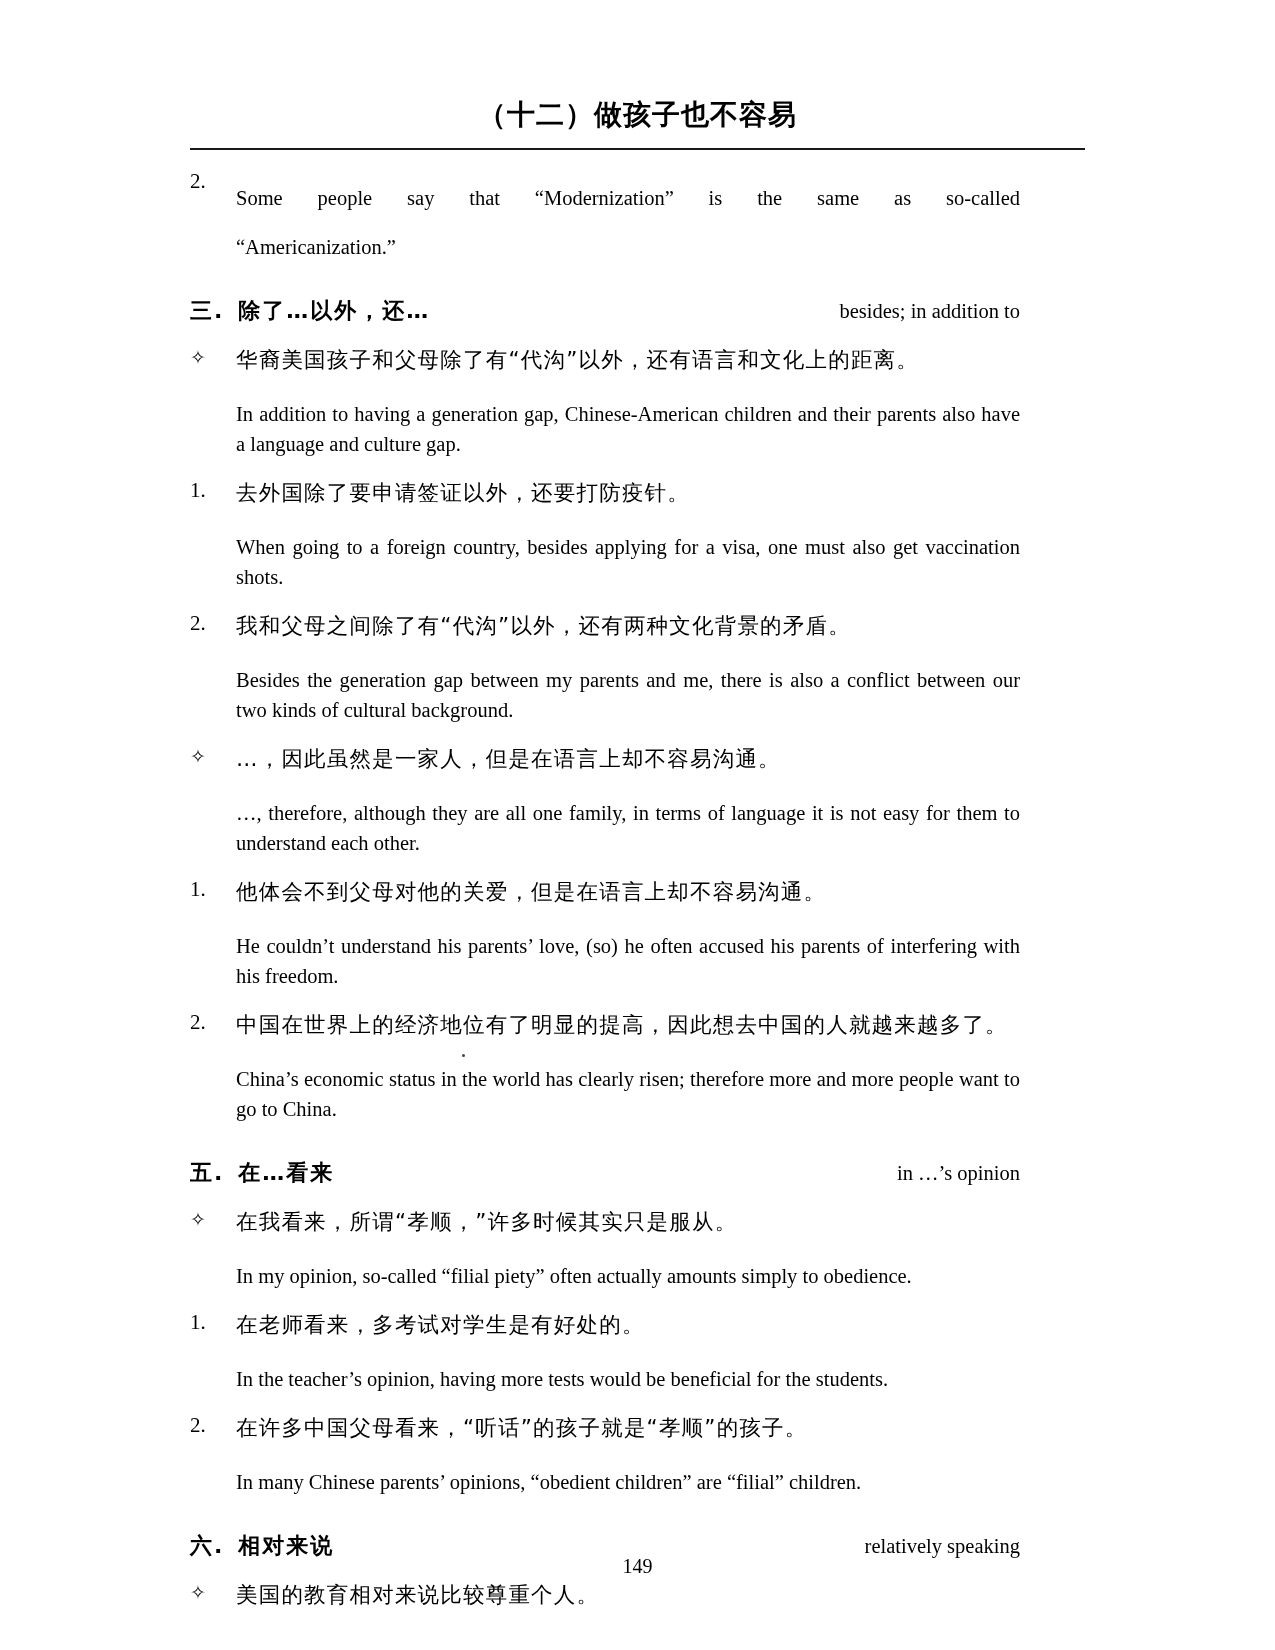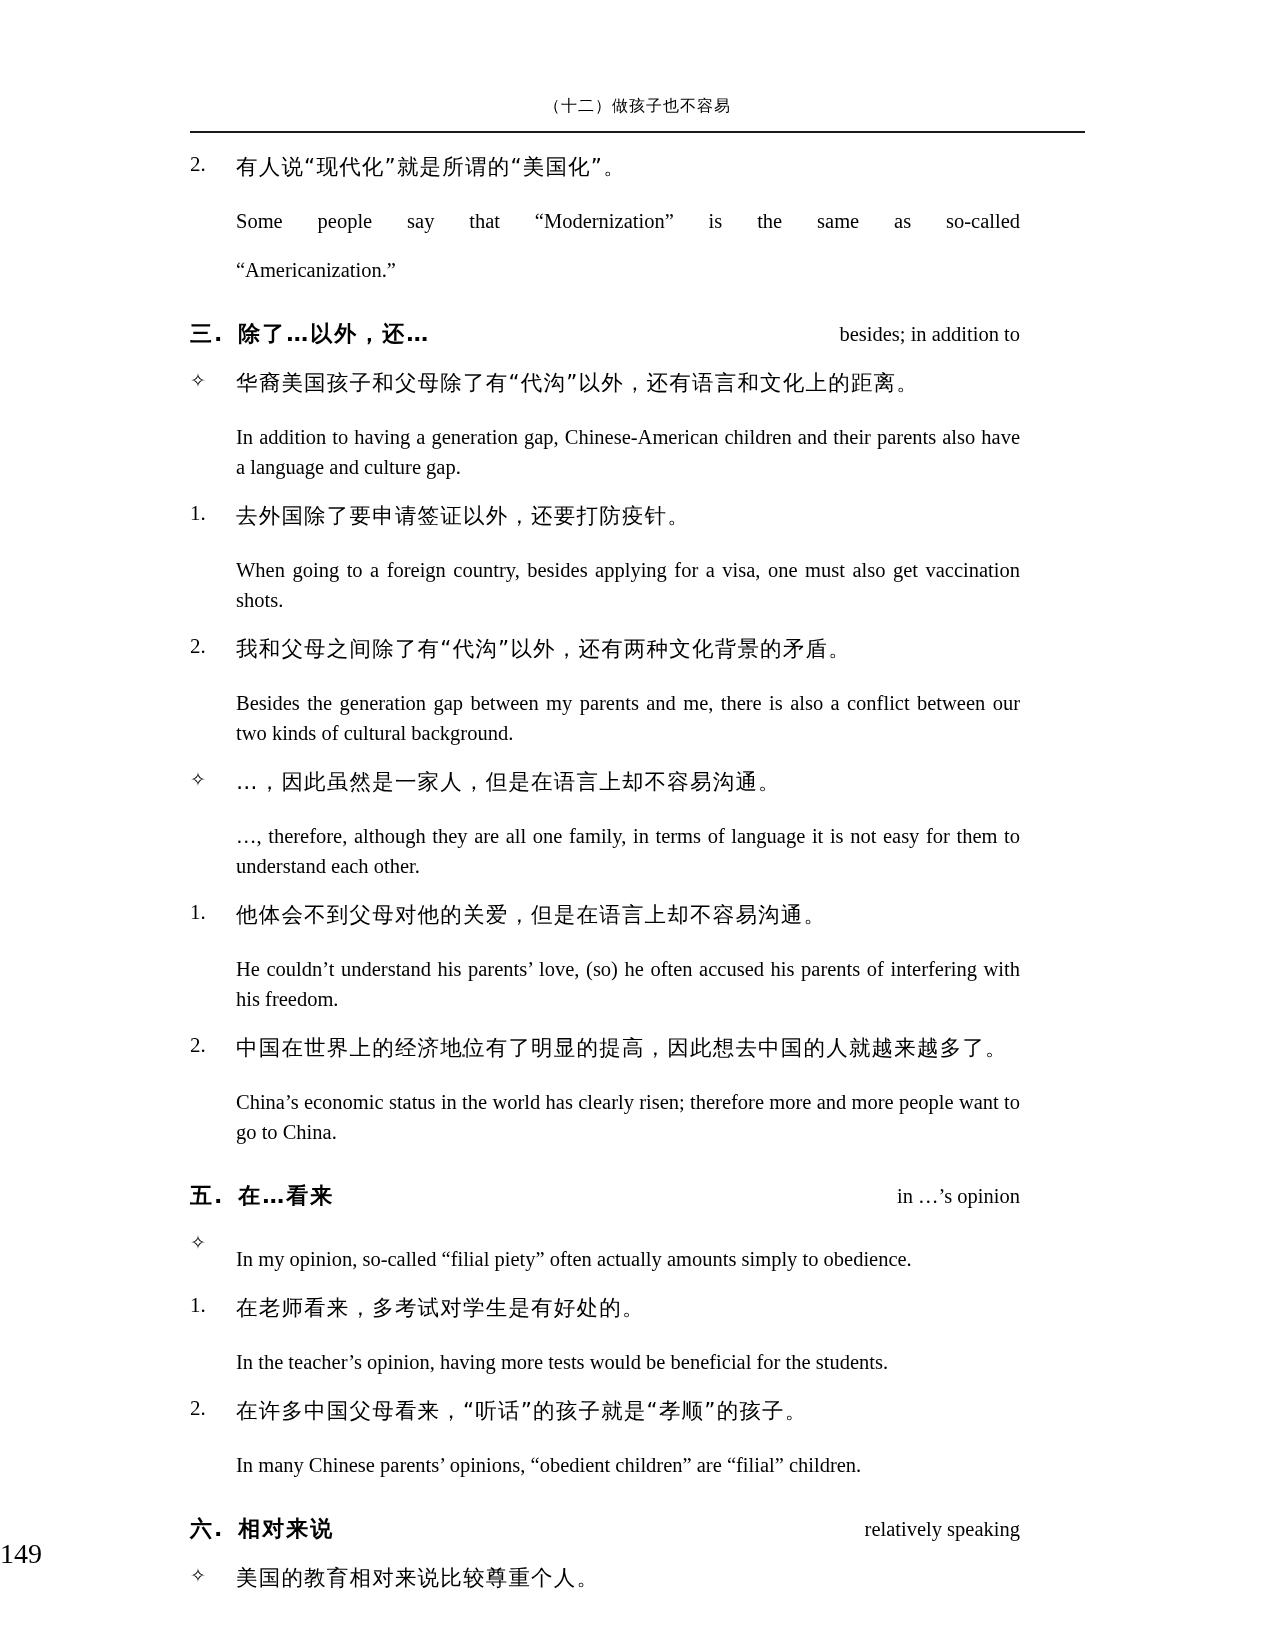--- a/index.html
+++ b/index.html
@@ -17,23 +17,24 @@
   .page {
     position: relative;
     width: 1275px;
     height: 1650px;
     box-sizing: border-box;
     padding: 0;
   }
   .header {
     text-align: center;
     font-family: "DejaVu Sans", sans-serif;
-    font-size: 16px;
+    font-size: 28px;
     letter-spacing: 1px;
     padding-top: 96px;
+    font-weight: bold;
   }
   .header-rule {
     border: none;
     border-top: 2.5px solid #1a1a1a;
     margin: 14px 190px 0 190px;
   }
   .content {
     padding: 0 255px 0 190px;
   }
   
@@ -90,25 +91,26 @@
   .section-head .en-gloss {
     font-family: "Liberation Serif", serif;
     font-size: 20.5px;
     font-weight: normal;
   }
   .section-head .cn-title .num {
     margin-right: 14px;
   }
   .page-number {
     position: absolute;
-    bottom: 80px;
+    bottom: 72px;
     left: 0;
     right: 0;
-    font-family: "Liberation Serif", serif;
-    font-size: 28px;
+    text-align: center;
+    font-family: "Liberation Serif", serif;
+    font-size: 20px;
   }
   .stray-dot {
     position: absolute;
     left: 462px;
     top: 1054px;
     width: 3px;
     height: 3px;
     background: #444;
     border-radius: 50%;
   }
@@ -121,21 +123,20 @@
   <div class="header">
     <span>（十二）做孩子也不容易</span>
   </div>
   <hr class="header-rule">
 
   <div class="content">
 
     <div class="item">
       <div class="marker">2.</div>
       <div class="body">
-        <div class="zh">有人说“现代化”就是所谓的“美国化”。</div>
         <div class="en justify-full">Some people say that “Modernization” is the same as so-called</div>
         <div class="en">“Americanization.”</div>
       </div>
     </div>
 
     <div class="section-head">
       <div class="cn-title">
         <span class="num">三.</span><span>除了…以外，还…</span>
       </div>
       <div class="en-gloss">besides; in addition to</div>
@@ -193,20 +194,21 @@
     <div class="section-head">
       <div class="cn-title">
         <span class="num">五.</span><span>在…看来</span>
       </div>
       <div class="en-gloss">in …’s opinion</div>
     </div>
 
     <div class="item">
       <div class="marker diamond">✧</div>
       <div class="body">
+        <div class="zh">在我看来，所谓“孝顺，”许多时候其实只是服从。</div>
         <div class="en">In my opinion, so-called “filial piety” often actually amounts simply to obedience.</div>
       </div>
     </div>
 
     <div class="item">
       <div class="marker">1.</div>
       <div class="body">
         <div class="zh">在老师看来，多考试对学生是有好处的。</div>
         <div class="en">In the teacher’s opinion, having more tests would be beneficial for the students.</div>
       </div>

